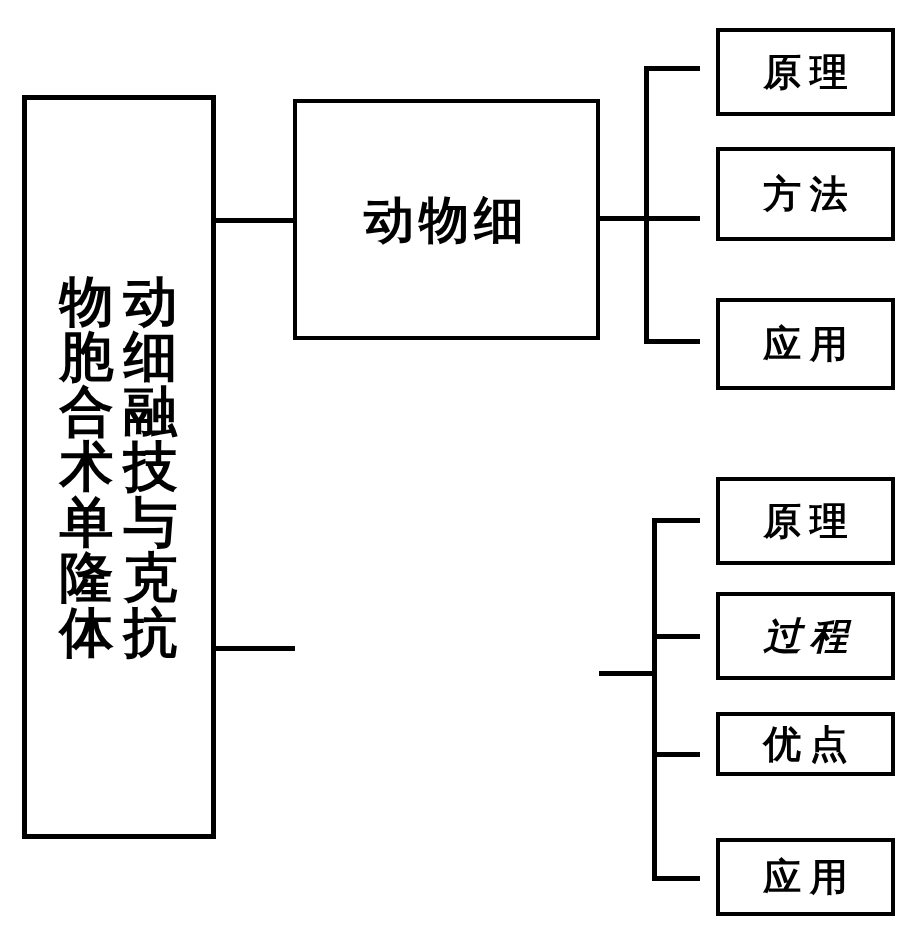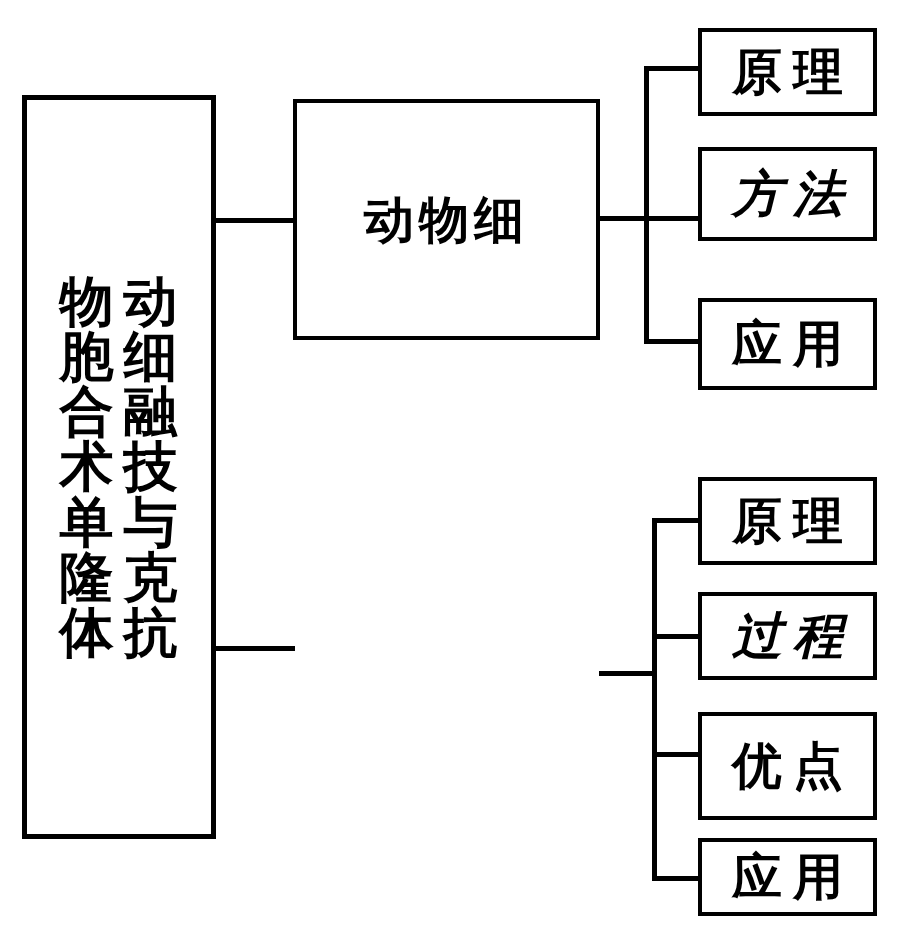--- a/index.html
+++ b/index.html
@@ -69,23 +69,23 @@
     height: 241px;
     font-size: 50px;
     font-weight: 600;
     letter-spacing: 0.10em;
   }
   #lvl2-animal { left: 293px; top: 99px; }
   #lvl2-mab    { left: 293px; top: 532px; }
 
   
   .leaf {
-    left: 698px;
+    left: 716px;
     width: 179px;
-    font-size: 50px;
+    font-size: 38px;
     font-weight: 600;
     letter-spacing: 0.22em;
     text-indent: 0.22em;
   }
 
   
   .hline {
     position: absolute;
     height: 5px;
     background: #000000;
@@ -136,40 +136,40 @@
 
   <div class="vline" style="left:644px; top:66px; height:278px;"></div>
 
   <div class="hline" style="left:644px; top:66px; width:56px;"></div>
   <div class="hline" style="left:644px; top:216px; width:56px;"></div>
   <div class="hline" style="left:644px; top:339px; width:56px;"></div>
 
   <div class="box leaf" style="top:28px; height:88px;">
     <span>原理</span>
   </div>
-  <div class="box leaf" style="top:147px; height:94px;font-style:italic;">
+  <div class="box leaf" style="top:147px; height:94px;">
     <span>方法</span>
   </div>
   <div class="box leaf" style="top:298px; height:92px;">
     <span>应用</span>
   </div>
 
   <div class="hline" style="left:599px; top:671px; width:58px;"></div>
   <div class="vline" style="left:652px; top:518px; height:363px;"></div>
   <div class="hline" style="left:652px; top:518px; width:48px;"></div>
   <div class="hline" style="left:652px; top:634px; width:48px;"></div>
   <div class="hline" style="left:652px; top:752px; width:48px;"></div>
   <div class="hline" style="left:652px; top:876px; width:48px;"></div>
 
   <div class="box leaf" style="top:477px; height:88px;">
     <span>原理</span>
   </div>
   <div class="box leaf" style="top:592px; height:88px;font-style:italic;">
     <span>过程</span>
   </div>
-  <div class="box leaf" style="top:712px; height:108px;justify-content:center;">
+  <div class="box leaf" style="top:712px; height:64px;justify-content:center;">
     <span>优点</span>
   </div>
   <div class="box leaf" style="top:838px; height:78px;">
     <span>应用</span>
   </div>
 
 </div>
 
 </body></html>

